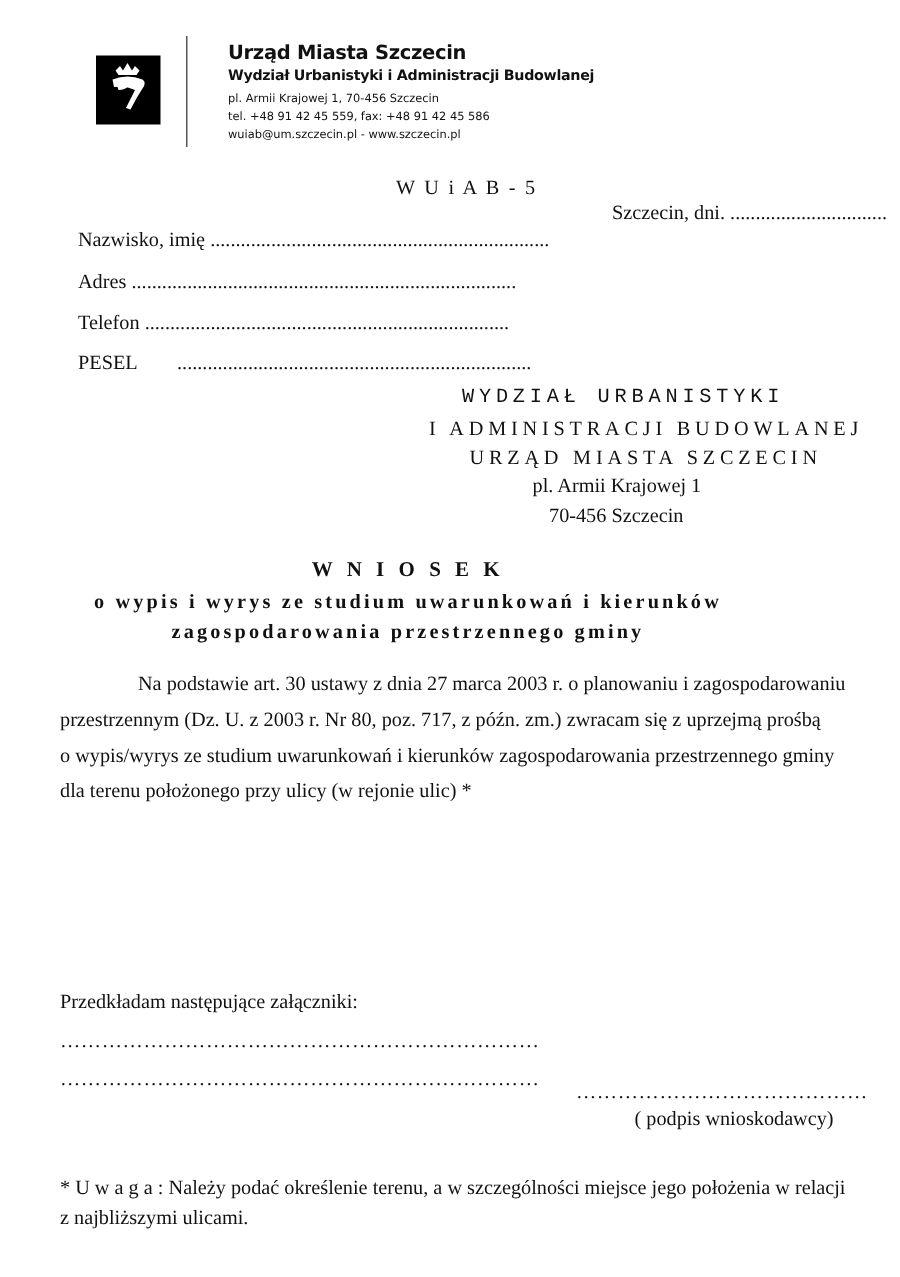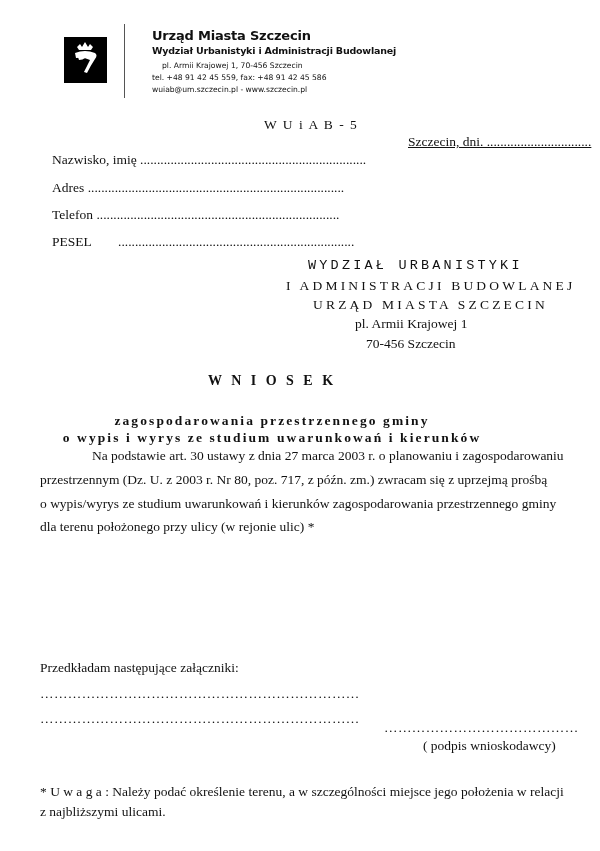--- a/index.html
+++ b/index.html
@@ -4,26 +4,26 @@
 <style>
   html, body { margin:0; padding:0; background:#ffffff; }
   body { width:600px; height:851px; position:relative; overflow:hidden; color:#111; font-family:"Liberation Serif", serif; }
   .abs { position:absolute; white-space:nowrap; }
   .logo { left:64px; top:37px; width:43px; height:46px; background:#000; }
   .logo svg { width:43px; height:46px; display:block; }
   .divider { left:124px; top:24px; width:1px; height:74px; background:#555; }
   .hdr { font-family:"DejaVu Sans", sans-serif; color:#111; }
   .h1 { left:152px; top:28px; font-size:13px; font-weight:bold; letter-spacing:-0.2px; }
   .h2 { left:152px; top:45px; font-size:9.5px; font-weight:bold; letter-spacing:-0.2px; }
-  .h3 { left:162px; top:61px; font-size:7.6px;text-align:center; }
+  .h3 { left:152px; top:61px; font-size:7.6px;text-align:center; }
   .h4 { left:152px; top:73px; font-size:7.6px; }
   .h5 { left:152px; top:85px; font-size:7.6px; }
   .t { font-size:13.5px; }
   .code { left:264px; top:117px; letter-spacing:1.5px; }
-  .date { left:408px; top:134px;text-decoration:underline; }
+  .date { left:408px; top:134px; }
   .field { left:40px;margin-left:12px; }
   .spaced { font-size:13.5px; letter-spacing:3.2px; }
   .title { left:0; width:544px; text-align:center; font-weight:bold; }
   .para { left:40px; font-size:13.5px; }
   .note { left:40px; font-weight:normal; font-size:13.5px; }
 </style>
 </head>
 <body>
 
 <div class="abs logo">
@@ -60,21 +60,21 @@
   <span style="position:absolute; left:66px;">......................................................................</span>
 </div>
 
 <div class="abs spaced" style="left:308px; top:258px;font-family:Liberation Mono, monospace;">WYDZIAŁ URBANISTYKI</div>
 <div class="abs spaced" style="left:286px; top:278px;">I ADMINISTRACJI BUDOWLANEJ</div>
 <div class="abs spaced" style="left:313px; top:297px;">URZĄD MIASTA SZCZECIN</div>
 <div class="abs t" style="left:355px; top:316px;">pl. Armii Krajowej 1</div>
 <div class="abs t" style="left:366px; top:336px;">70-456 Szczecin</div>
 
 <div class="abs title" style="top:373px; font-size:14px; letter-spacing:3px;">W N I O S E K</div>
-<div class="abs title" style="top:393px; font-size:13.5px; letter-spacing:2.1px;margin-top:37px;">o wypis i wyrys ze studium uwarunkowań i kierunków</div>
+<div class="abs title" style="top:393px; font-size:13.5px; letter-spacing:2.1px;">o wypis i wyrys ze studium uwarunkowań i kierunków</div>
 <div class="abs title" style="top:413px; font-size:13.5px; letter-spacing:2.1px;">zagospodarowania przestrzennego gminy</div>
 
 <div class="abs para" style="left:92px; top:448px;text-align:center;">Na podstawie art. 30 ustawy z dnia 27 marca 2003 r. o planowaniu i zagospodarowaniu</div>
 <div class="abs para" style="top:472px;">przestrzennym (Dz. U. z 2003 r. Nr 80, poz. 717, z późn. zm.) zwracam się z uprzejmą prośbą</div>
 <div class="abs para" style="top:496px;">o wypis/wyrys ze studium uwarunkowań i kierunków zagospodarowania przestrzennego gminy</div>
 <div class="abs para" style="top:519px;">dla terenu położonego przy ulicy (w rejonie ulic) *</div>
 
 <div class="abs para" style="top:660px;">Przedkładam następujące załączniki:</div>
 <div class="abs para" style="top:686px; letter-spacing:0.4px;">……………………………………………………………</div>
 <div class="abs para" style="top:711px; letter-spacing:0.4px;">……………………………………………………………</div>

